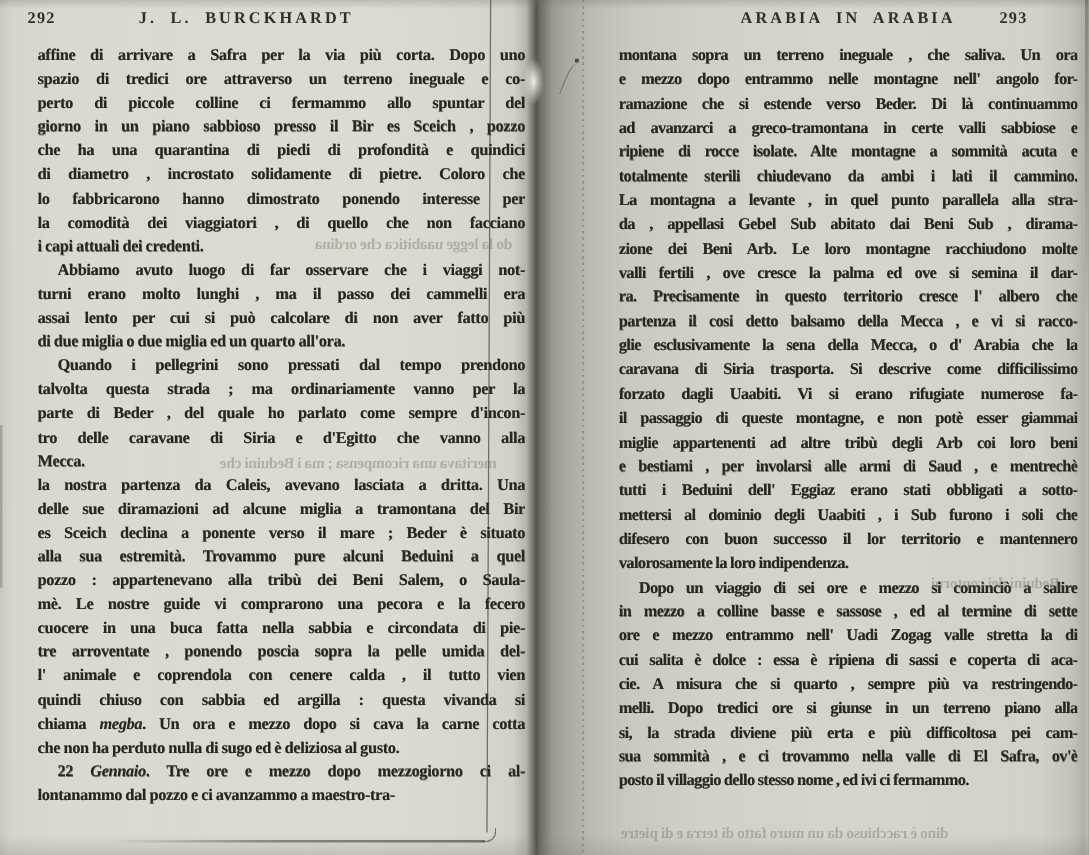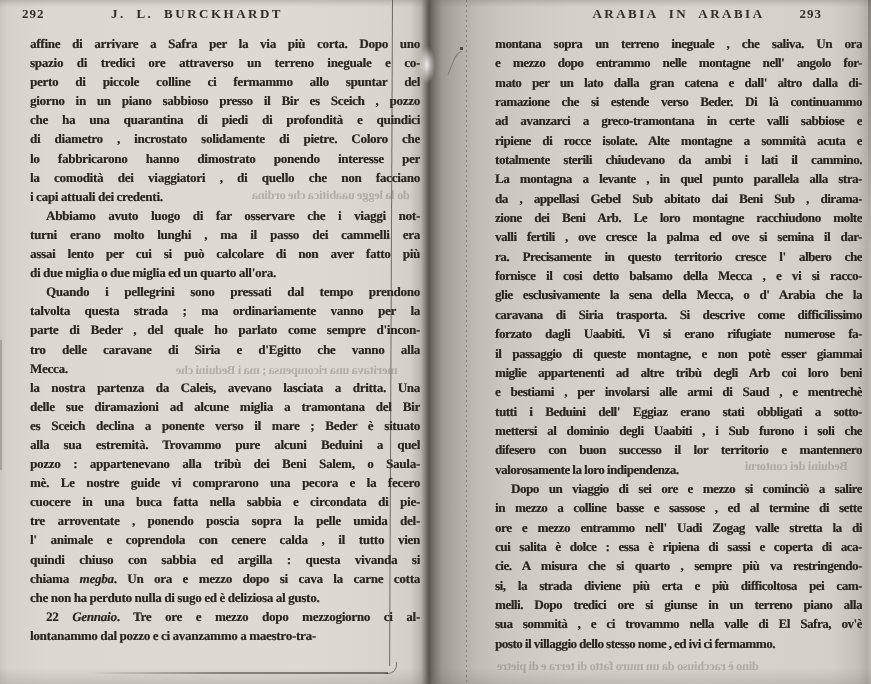--- a/index.html
+++ b/index.html
@@ -100,48 +100,47 @@
       <div class="ghost" style="left: 146px; top: 327px;">meritava una ricompensa ; ma i Beduini che</div>
     </div>
 
   <div class="head" id="right-head">
     <span class="rhead">ARABIA IN ARABIA</span>
     <span class="pnum">293</span>
   </div>
   <div class="page-body" id="right-body">
       <div class="line j">montana sopra un terreno ineguale , che saliva. Un ora</div>
       <div class="line j">e mezzo dopo entrammo nelle montagne nell' angolo for-</div>
-      <div class="line j">mato per un lato dalla gran catena e dall' altro dalla di-</div>
       <div class="line j">ramazione che si estende verso Beder. Di là continuammo</div>
       <div class="line j">ad avanzarci a greco-tramontana in certe valli sabbiose e</div>
       <div class="line j">ripiene di rocce isolate. Alte montagne a sommità acuta e</div>
       <div class="line j">totalmente sterili chiudevano da ambi i lati il cammino.</div>
       <div class="line j">La montagna a levante , in quel punto parallela alla stra-</div>
       <div class="line j">da , appellasi Gebel Sub abitato dai Beni Sub , dirama-</div>
       <div class="line j">zione dei Beni Arb. Le loro montagne racchiudono molte</div>
       <div class="line j">valli fertili , ove cresce la palma ed ove si semina il dar-</div>
       <div class="line j">ra. Precisamente in questo territorio cresce l' albero che</div>
-      <div class="line j">fornisce il cosi detto balsamo della Mecca , e vi si racco-</div>
+      <div class="line j">partenza il cosi detto balsamo della Mecca , e vi si racco-</div>
       <div class="line j">glie esclusivamente la sena della Mecca, o d' Arabia che la</div>
       <div class="line j">caravana di Siria trasporta. Si descrive come difficilissimo</div>
       <div class="line j">forzato dagli Uaabiti. Vi si erano rifugiate numerose fa-</div>
       <div class="line j">il passaggio di queste montagne, e non potè esser giammai</div>
       <div class="line j">miglie appartenenti ad altre tribù degli Arb coi loro beni</div>
       <div class="line j">e bestiami , per involarsi alle armi di Saud , e mentrechè</div>
       <div class="line j">tutti i Beduini dell' Eggiaz erano stati obbligati a sotto-</div>
       <div class="line j">mettersi al dominio degli Uaabiti , i Sub furono i soli che</div>
       <div class="line j">difesero con buon successo il lor territorio e mantennero</div>
       <div class="line">valorosamente la loro indipendenza.</div>
       <div class="line j i">Dopo un viaggio di sei ore e mezzo si cominciò a salire</div>
       <div class="line j">in mezzo a colline basse e sassose , ed al termine di sette</div>
       <div class="line j">ore e mezzo entrammo nell' Uadi Zogag valle stretta la di</div>
       <div class="line j">cui salita è dolce : essa è ripiena di sassi e coperta di aca-</div>
       <div class="line j">cie. A misura che si quarto , sempre più va restringendo-</div>
+      <div class="line j">melli. Dopo tredici ore si giunse in un terreno piano alla</div>
       <div class="line j">si, la strada diviene più erta e più difficoltosa pei cam-</div>
-      <div class="line j">melli. Dopo tredici ore si giunse in un terreno piano alla</div>
       <div class="line j">sua sommità , e ci trovammo nella valle di El Safra, ov'è</div>
       <div class="line">posto il villaggio dello stesso nome , ed ivi ci fermammo.</div>
       <div class="ghost" style="left: 250px; top: 423px;">Beduini dei contorni</div>
       <div class="ghost" style="left: 2px; top: 623px;">dino è racchiuso da un muro fatto di terra e di pietre</div>
     </div>
 
   <div class="edge-vline"></div>
   <div class="edge-corner"></div>
   <div class="edge-hline"></div>
   <div class="crease-line"></div>

